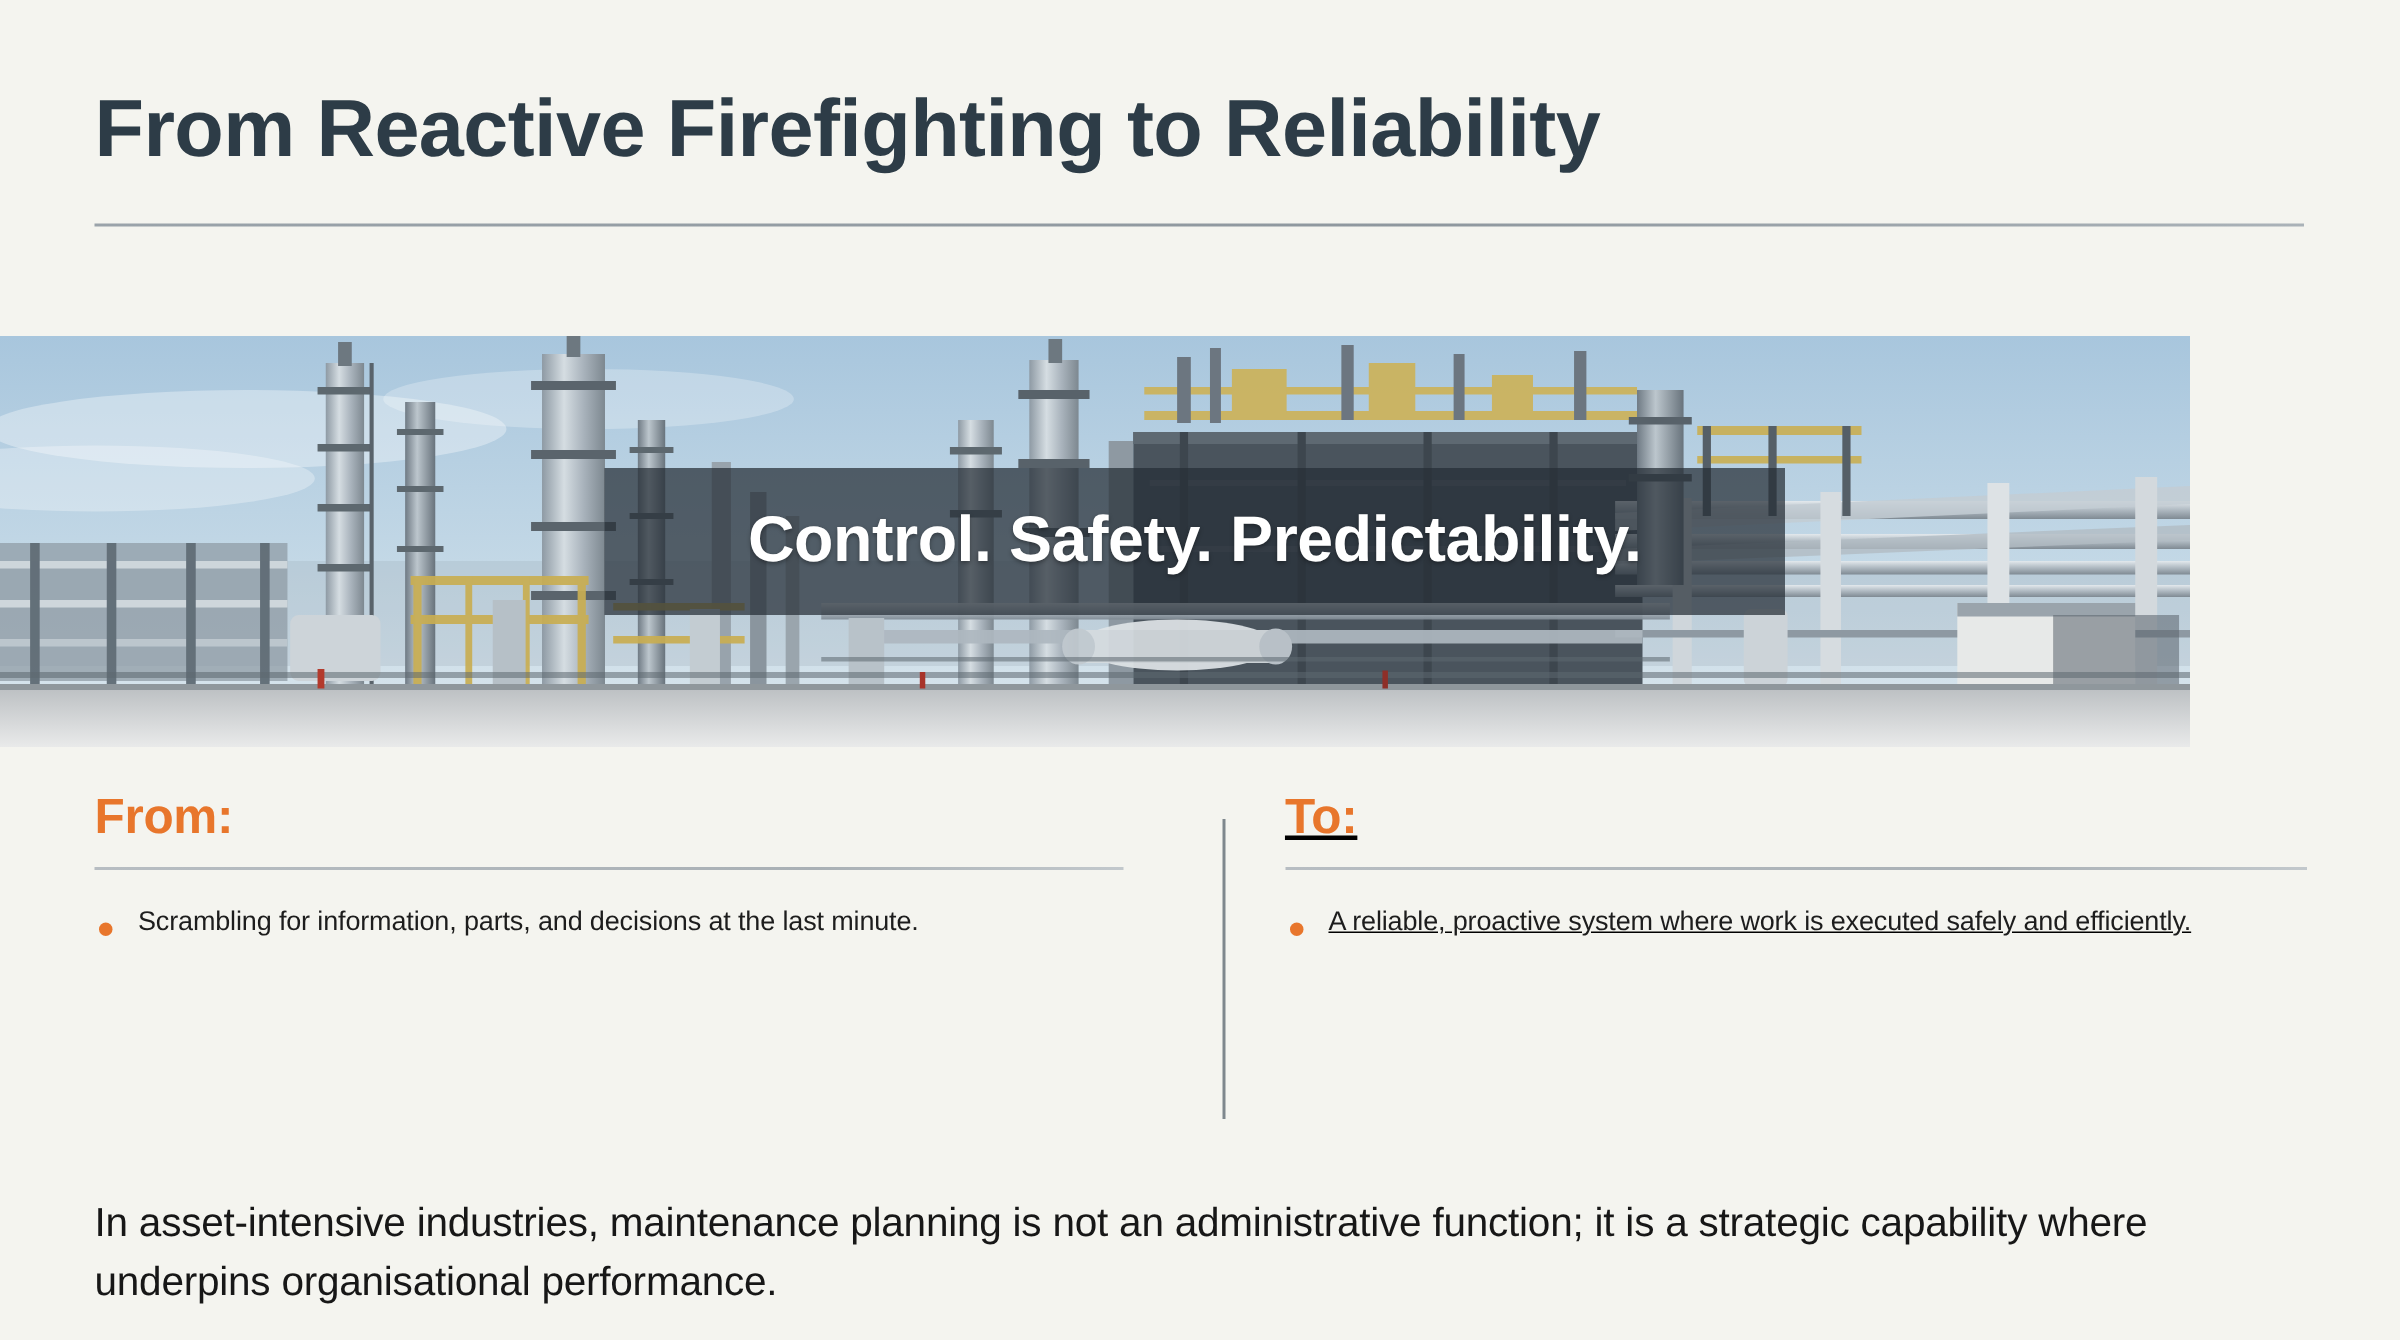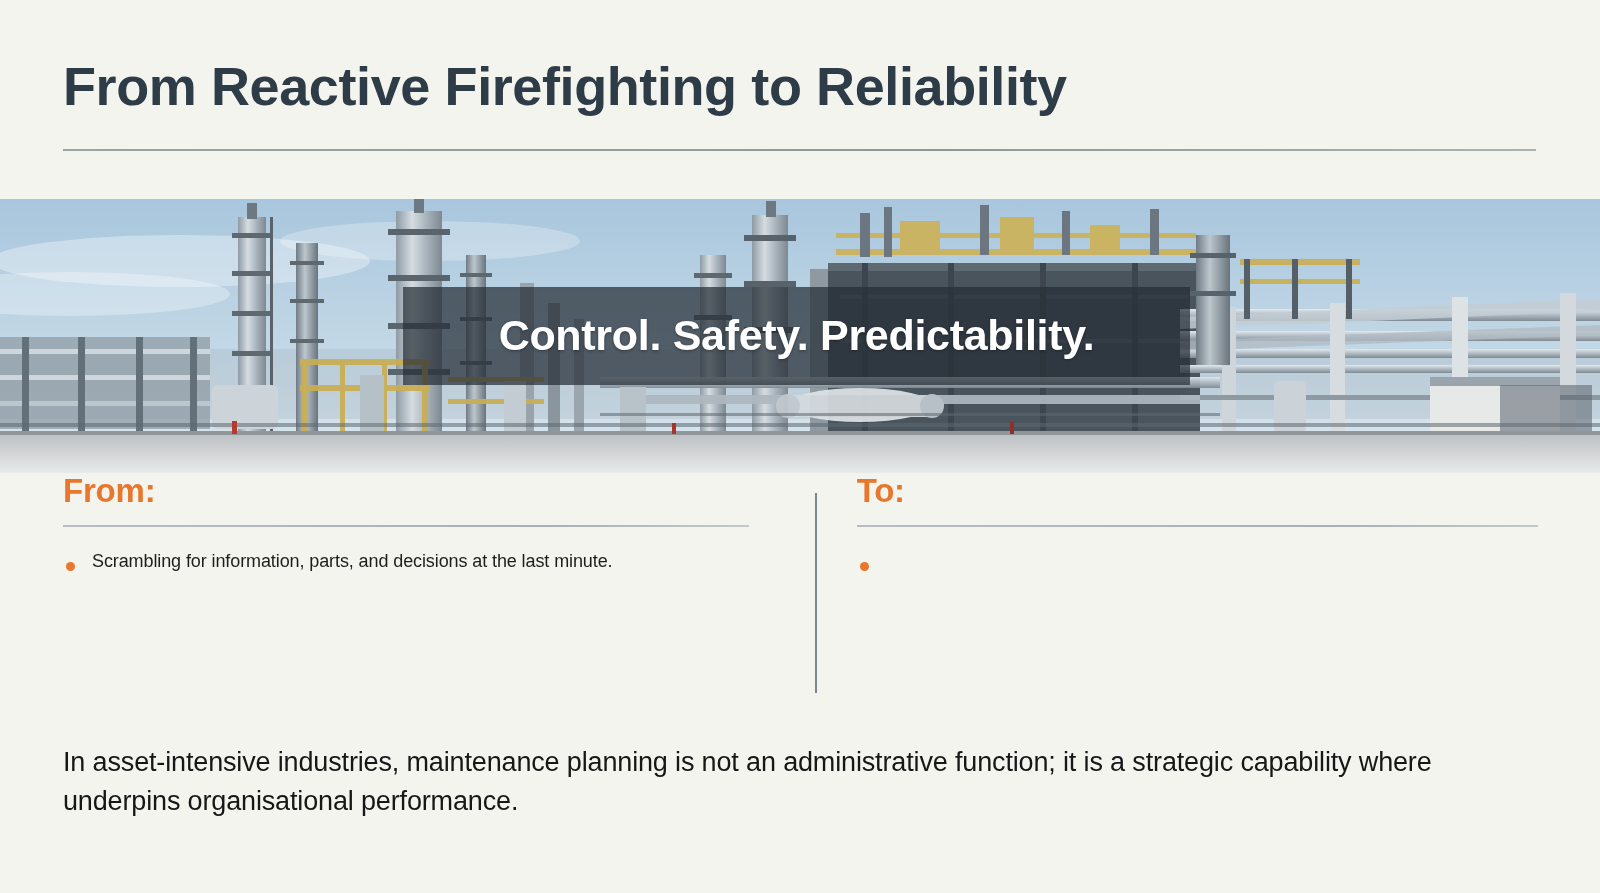--- a/index.html
+++ b/index.html
@@ -41,22 +41,22 @@
   .title-rule {
     margin-top: 34px;
     height: 2px;
     width: 1473px;
     background: linear-gradient(to right, #9aa3aa, #8e979e 60%, #aab2b8);
   }
 
   
   .hero {
     position: relative;
-    margin-top: 48px;
-    width: 1600px;
+    margin-top: 73px;
+    width: 1460px;
     height: 274px;
     overflow: hidden;
     background: #b9cfe0;
     flex: 0 0 auto;
   }
   .hero-canvas {
     position: absolute;
     inset: 0;
     width: 100%;
     height: 100%;
@@ -78,31 +78,32 @@
     font-size: 43px;
     font-weight: 700;
     letter-spacing: -0.3px;
     white-space: nowrap;
     text-shadow: 0 1px 3px rgba(0,0,0,0.35);
   }
 
   
   .columns {
     position: relative;
+    margin-top: 28px;
     padding: 0 62px 0 63px;
     display: flex;
     flex: 0 0 auto;
     height: 232px;
   }
   .col {
     position: relative;
   }
   .col-from { width: 715px; }
   .col-spacer { width: 112px; }
-  .col-to { width: 710px; }
+  .col-to { width: 710px; text-decoration: underline; }
 
   .col-heading {
     font-size: 33px;
     font-weight: 700;
     color: #e8762c;
     margin: 0;
     line-height: 1.1;
     letter-spacing: -0.2px;
   }
   .col-rule {
@@ -377,20 +378,21 @@
     </div>
 
     <div class="col col-spacer"></div>
 
     <div class="col col-to">
       <h2 class="col-heading">To:</h2>
       <div class="col-rule"></div>
       <ul class="bullet-list">
         <li class="bullet-item">
           <span class="bullet-dot"></span>
+          <span>A reliable, proactive system where work is executed safely and efficiently.</span>
         </li>
       </ul>
     </div>
 
     <div class="col-divider"></div>
   </div>
 
   <p class="footer-note">In asset-intensive industries, maintenance planning is not an administrative function; it is a strategic capability where underpins organisational performance.</p>
 
 </div>

